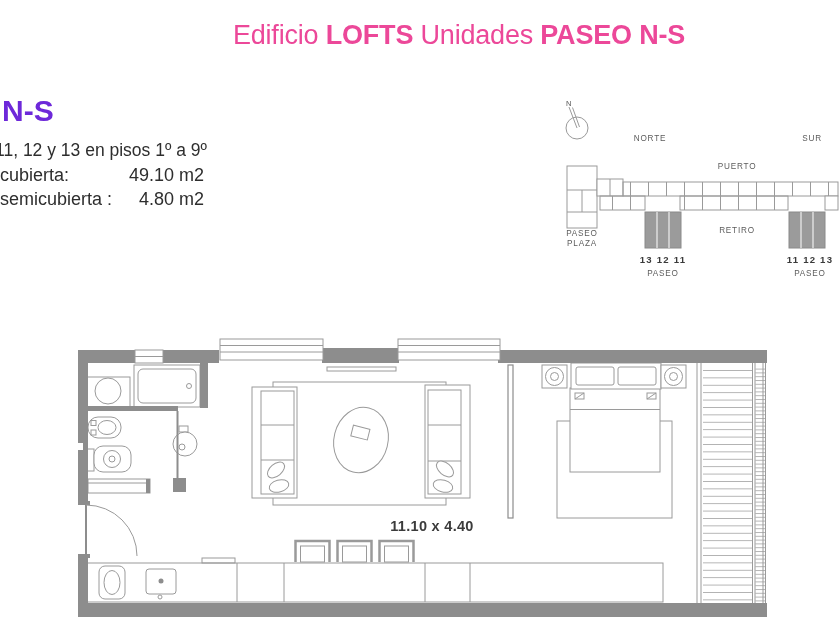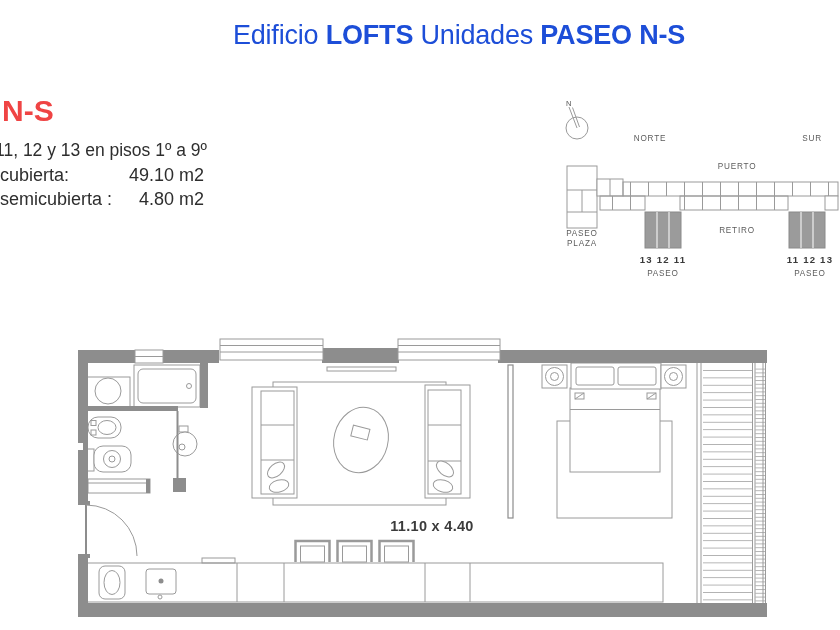--- a/index.html
+++ b/index.html
@@ -4,25 +4,25 @@
 <style>
   html,body{margin:0;padding:0;}
   body{
     width:840px;height:630px;position:relative;background:#ffffff;
     font-family:"Liberation Sans",sans-serif;overflow:hidden;
     -webkit-font-smoothing:antialiased;
   }
   .title{
     position:absolute;top:20px;left:0;width:840px;
     text-align:center;padding-left:78px;box-sizing:border-box;
-    font-size:27px;color:#1d4ed8;letter-spacing:-0.2px;white-space:nowrap;
+    font-size:27px;color:#ec4899;letter-spacing:-0.2px;white-space:nowrap;
   }
   .title b{font-weight:bold;}
   .info{position:absolute;top:94px;left:0;color:#2e2e2e;}
-  .info h2{margin:0 0 0 2px;font-size:30px;letter-spacing:0;color:#ef4444;}
+  .info h2{margin:0 0 0 2px;font-size:30px;letter-spacing:0;color:#6d28d9;}
   .info .subtitle{display:block;margin:12px 0 4px -5px;font-size:17.5px;white-space:nowrap;}
   .info .row{position:relative;width:204px;height:23.5px;font-size:18px;}
   .info .row .lbl{position:absolute;left:0;top:0;white-space:nowrap;}
   .info .row .val{position:absolute;right:0;top:0;text-align:center;white-space:nowrap;}
   svg text{font-family:"Liberation Sans",sans-serif;}
   .siteplan{position:absolute;left:545px;top:95px;}
   .floorplan{position:absolute;left:60px;top:330px;}
   .sp-label{font-size:8.2px;fill:#5c5c5c;letter-spacing:0.8px;}
   .sp-units{font-size:9.6px;fill:#3a3a3a;letter-spacing:1.2px;font-weight:bold;}
   .dim-label{font-size:14.5px;font-weight:bold;fill:#3b3b3b;letter-spacing:0.3px;}

